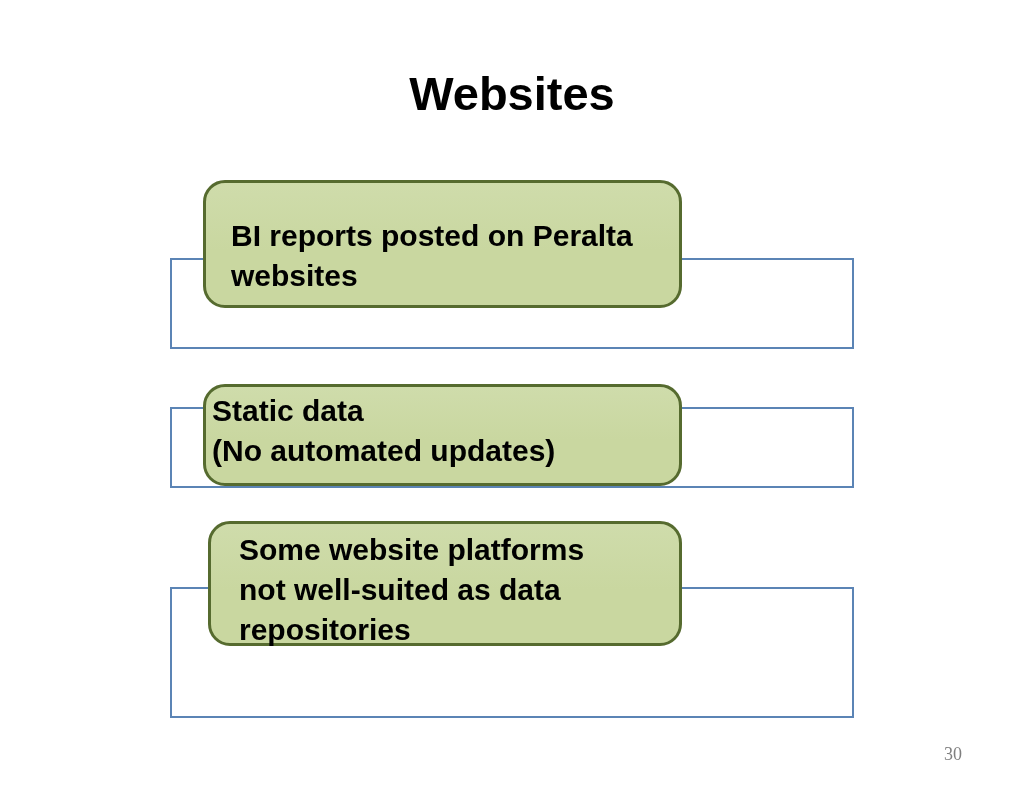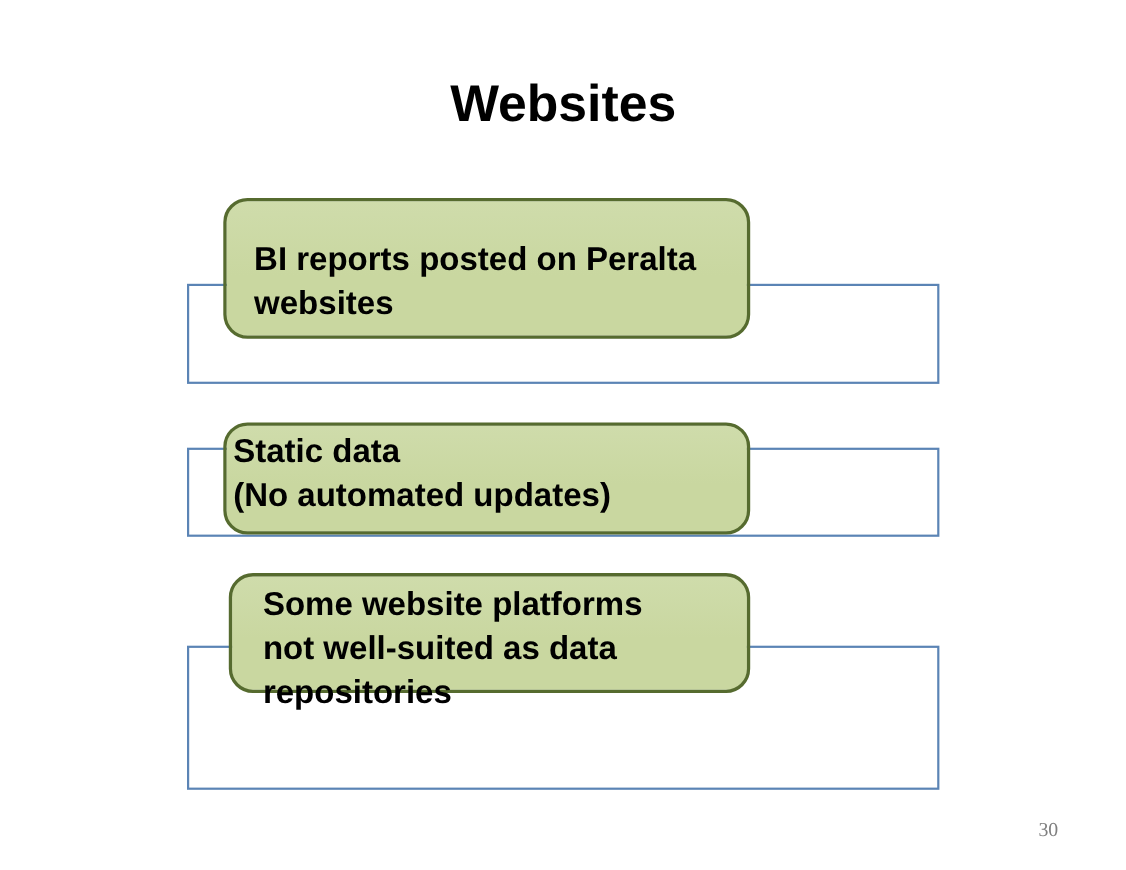--- a/index.html
+++ b/index.html
@@ -46,21 +46,21 @@
     white-space: pre-line;
   }
   
   .backdrop-1 { left: 170px; top: 258px; width: 684px; height: 91px; }
   .callout-1  { left: 203px; top: 180px; width: 479px; height: 128px; padding: 33px 14px 0 25px; }
   
   .backdrop-2 { left: 170px; top: 407px; width: 684px; height: 81px; }
   .callout-2  { left: 203px; top: 373px; width: 479px; height: 102px;  padding: 4px 14px 0 6px; margin-top: 11px; }
   
   .backdrop-3 { left: 170px; top: 587px; width: 684px; height: 131px; }
-  .callout-3  { left: 208px; top: 521px; width: 474px; height: 109px; padding: 6px 14px 0 28px; }
+  .callout-3  { left: 208px; top: 521px; width: 474px; height: 125px; padding: 6px 14px 0 28px; }
 
   .page-number {
     position: absolute;
     top: 744px;
     right: 62px;
     font-family: "Liberation Serif", serif;
     font-size: 18px;
     color: var(--page-number-color, #7f7f7f);
   }
 </style>

